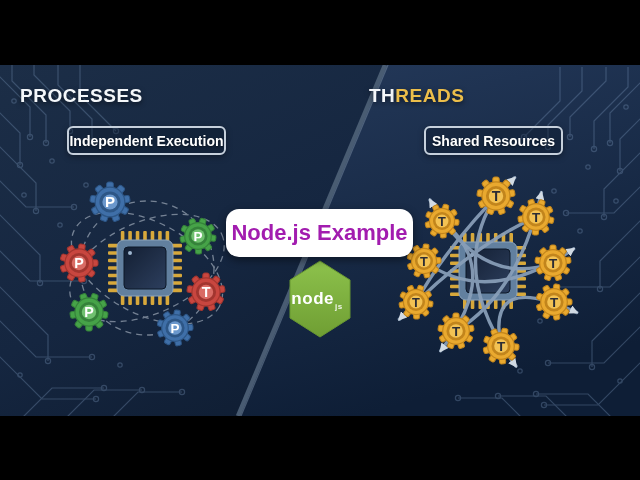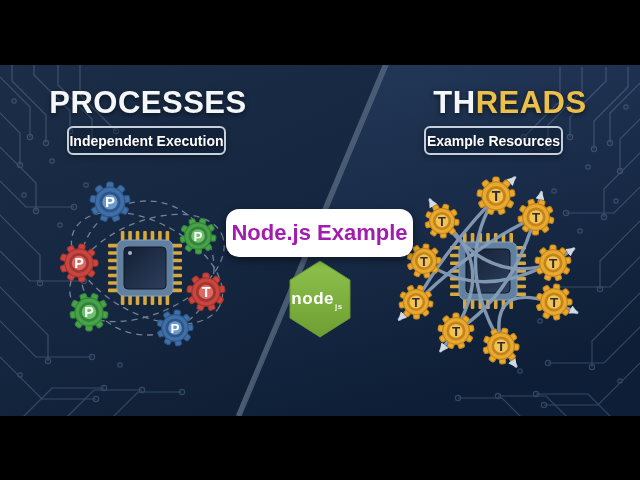--- a/index.html
+++ b/index.html
@@ -4,25 +4,25 @@
 <style>
   html,body{margin:0;padding:0;background:#000;}
   #stage{position:relative;width:640px;height:480px;background:#000;overflow:hidden;
          font-family:"Liberation Sans",sans-serif;}
   .letterbox{position:absolute;left:0;width:640px;background:#000;}
   #letterbox-top{top:0;height:65px;}
   #letterbox-bottom{top:416px;height:64px;}
   #content{position:absolute;top:65px;left:0;width:640px;height:351px;
            background:linear-gradient(155deg,#1c2e47 0%,#152640 45%,#0a1627 100%);}
   #scene{position:absolute;top:0;left:0;}
-  .title{position:absolute;top:20px;width:256px;text-align:center;
-         font-size:31px;font-weight:800;letter-spacing:.5px;color:#f4f7fa;
+  .title{position:absolute;top:20px;width:256px;text-align:left;
+         font-size:19px;font-weight:800;letter-spacing:.5px;color:#f4f7fa;
          text-shadow:0 2px 5px rgba(0,0,0,.55);}
   #processes-title{left:20px;}
-  #threads-title{left:382px;}
+  #threads-title{left:369px;}
   #threads-title .accent{color:#ecbe4a;}
   .subtitle-box{position:absolute;top:61px;height:29px;box-sizing:border-box;
         border:2px solid #c6d0dc;border-radius:6px;background:rgba(11,24,42,.38);
         color:#fff;font-size:14px;font-weight:bold;text-align:center;
         display:flex;align-items:center;justify-content:center;
         box-shadow:0 2px 6px rgba(0,0,0,.35);text-shadow:0 1px 2px rgba(0,0,0,.5);}
   #subtitle-left{left:67px;width:159px;}
   #subtitle-right{left:424px;width:139px;}
   #example-badge{position:absolute;left:226px;top:144px;width:187px;height:48px;
         background:#ffffff;border-radius:13px;display:flex;align-items:center;
@@ -455,21 +455,21 @@
 
     <div class="title" id="threads-title">
       <span>TH</span><span class="accent">READS</span>
     </div>
 
     <div class="subtitle-box" id="subtitle-left">
       <span>Independent Execution</span>
     </div>
 
     <div class="subtitle-box" id="subtitle-right">
-      <span>Example Resources</span>
+      <span>Shared Resources</span>
     </div>
 
     <div id="example-badge">
       <span>Node.js Example</span>
     </div>
   </div>
 
   <div class="letterbox" id="letterbox-top"></div>
   <div class="letterbox" id="letterbox-bottom"></div>
 </div>

